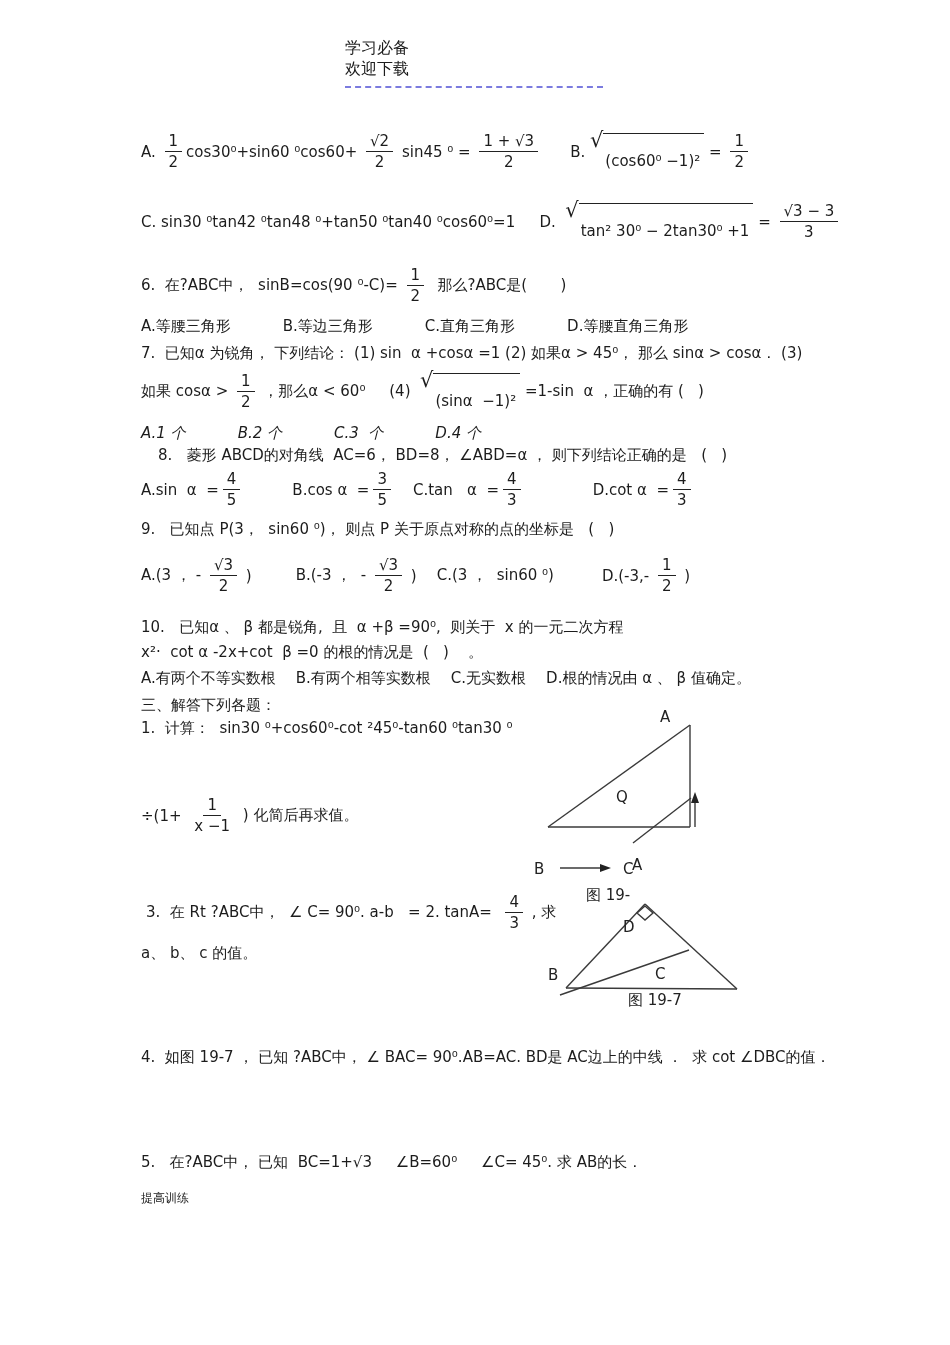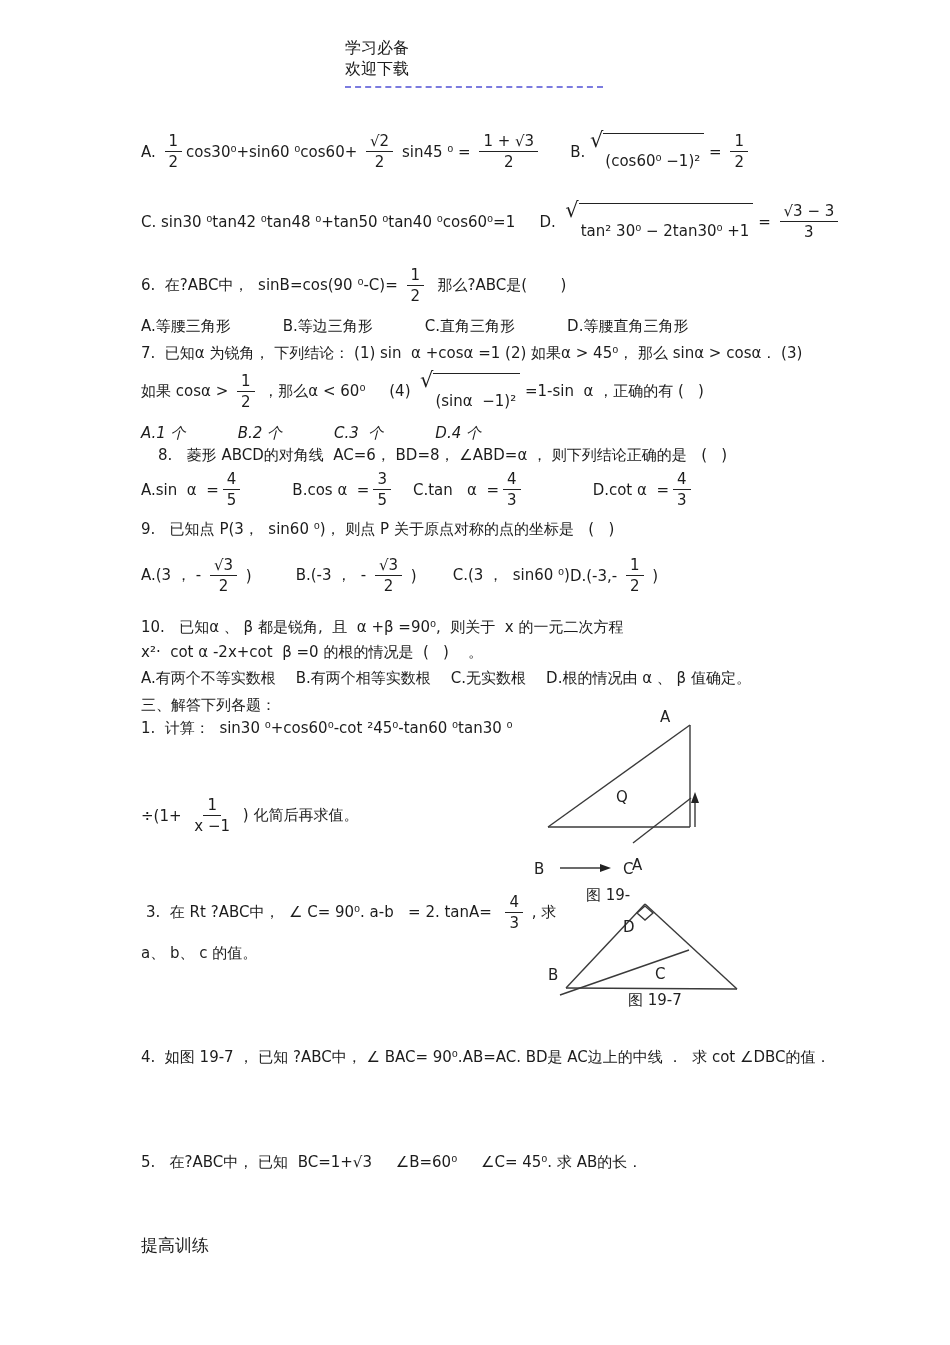--- a/index.html
+++ b/index.html
@@ -21,21 +21,21 @@
   .sqrt { display:inline-flex; align-items:flex-start; }
   .sqrt .rad { font-size:21px; line-height:1; transform:translateY(-3px); }
   .sqrt .vinc { border-top:1.5px solid #222; padding:18px 4px 0 2px; }
   .header-wrap {
     position:absolute; left:345px; top:38px; width:258px;
     display:flex; justify-content:space-between;
     font-size:16px; padding-bottom:6px;
     border-bottom:2px dashed #7b7bdf;
     flex-direction:column;
   }
-  .footer { font-size:17px;margin-top:44px; }
+  .footer { font-size:12px; }
   svg text { font-family:"DejaVu Sans","Liberation Sans",sans-serif; font-size:15px; fill:#222; }
 </style>
 </head>
 <body>
 
 <div class="page" style="color: rgb(28, 28, 28);">
 
   <div class="header-wrap" style="border-bottom-color: rgb(123, 123, 223);">
     <span>学习必备</span>
     <span>欢迎下载</span>
@@ -100,22 +100,22 @@
     <span class="line" style="margin-left:18px;"><span>C.tan   α  =</span><span class="frac"><span class="num">4</span><span class="den">3</span></span></span>
     <span class="line" style="margin-left:68px;"><span>D.cot α  =</span><span class="frac"><span class="num">4</span><span class="den">3</span></span></span>
   </div>
 
   <div class="abs line" style="left:141px; top:520px;">
     <span>9.   已知点 P(3，  sin60 ⁰)， 则点 P 关于原点对称的点的坐标是   (   )</span>
   </div>
   <div class="abs opts" style="left:141px; top:556px;">
     <span class="line"><span>A.(3 ， - </span><span class="frac"><span class="num">√3</span><span class="den">2</span></span><span> )</span></span>
     <span class="line" style="margin-left:44px;"><span>B.(-3 ，  - </span><span class="frac"><span class="num">√3</span><span class="den">2</span></span><span> )</span></span>
-    <span class="line" style="margin-left:36px;"><span>C.(3 ，  sin60 ⁰)</span></span>
-    <span class="line" style=""><span>D.(-3,- </span><span class="frac"><span class="num">1</span><span class="den">2</span></span><span> )</span></span>
+    <span class="line" style="margin-left:20px;"><span>C.(3 ，  sin60 ⁰)</span></span>
+    <span class="line" style="margin-left:48px;"><span>D.(-3,- </span><span class="frac"><span class="num">1</span><span class="den">2</span></span><span> )</span></span>
   </div>
 
   <div class="abs line" style="left:141px; top:618px;">
     <span>10.   已知α 、 β 都是锐角,  且  α +β =90⁰,  则关于  x 的一元二次方程</span>
   </div>
   <div class="abs line" style="left:141px; top:643px;">
     <span>x²·  cot α -2x+cot  β =0 的根的情况是  (   )    。</span>
   </div>
   <div class="abs opts" style="left:141px; top:669px; gap:20px;">
     <span>A.有两个不等实数根</span>

